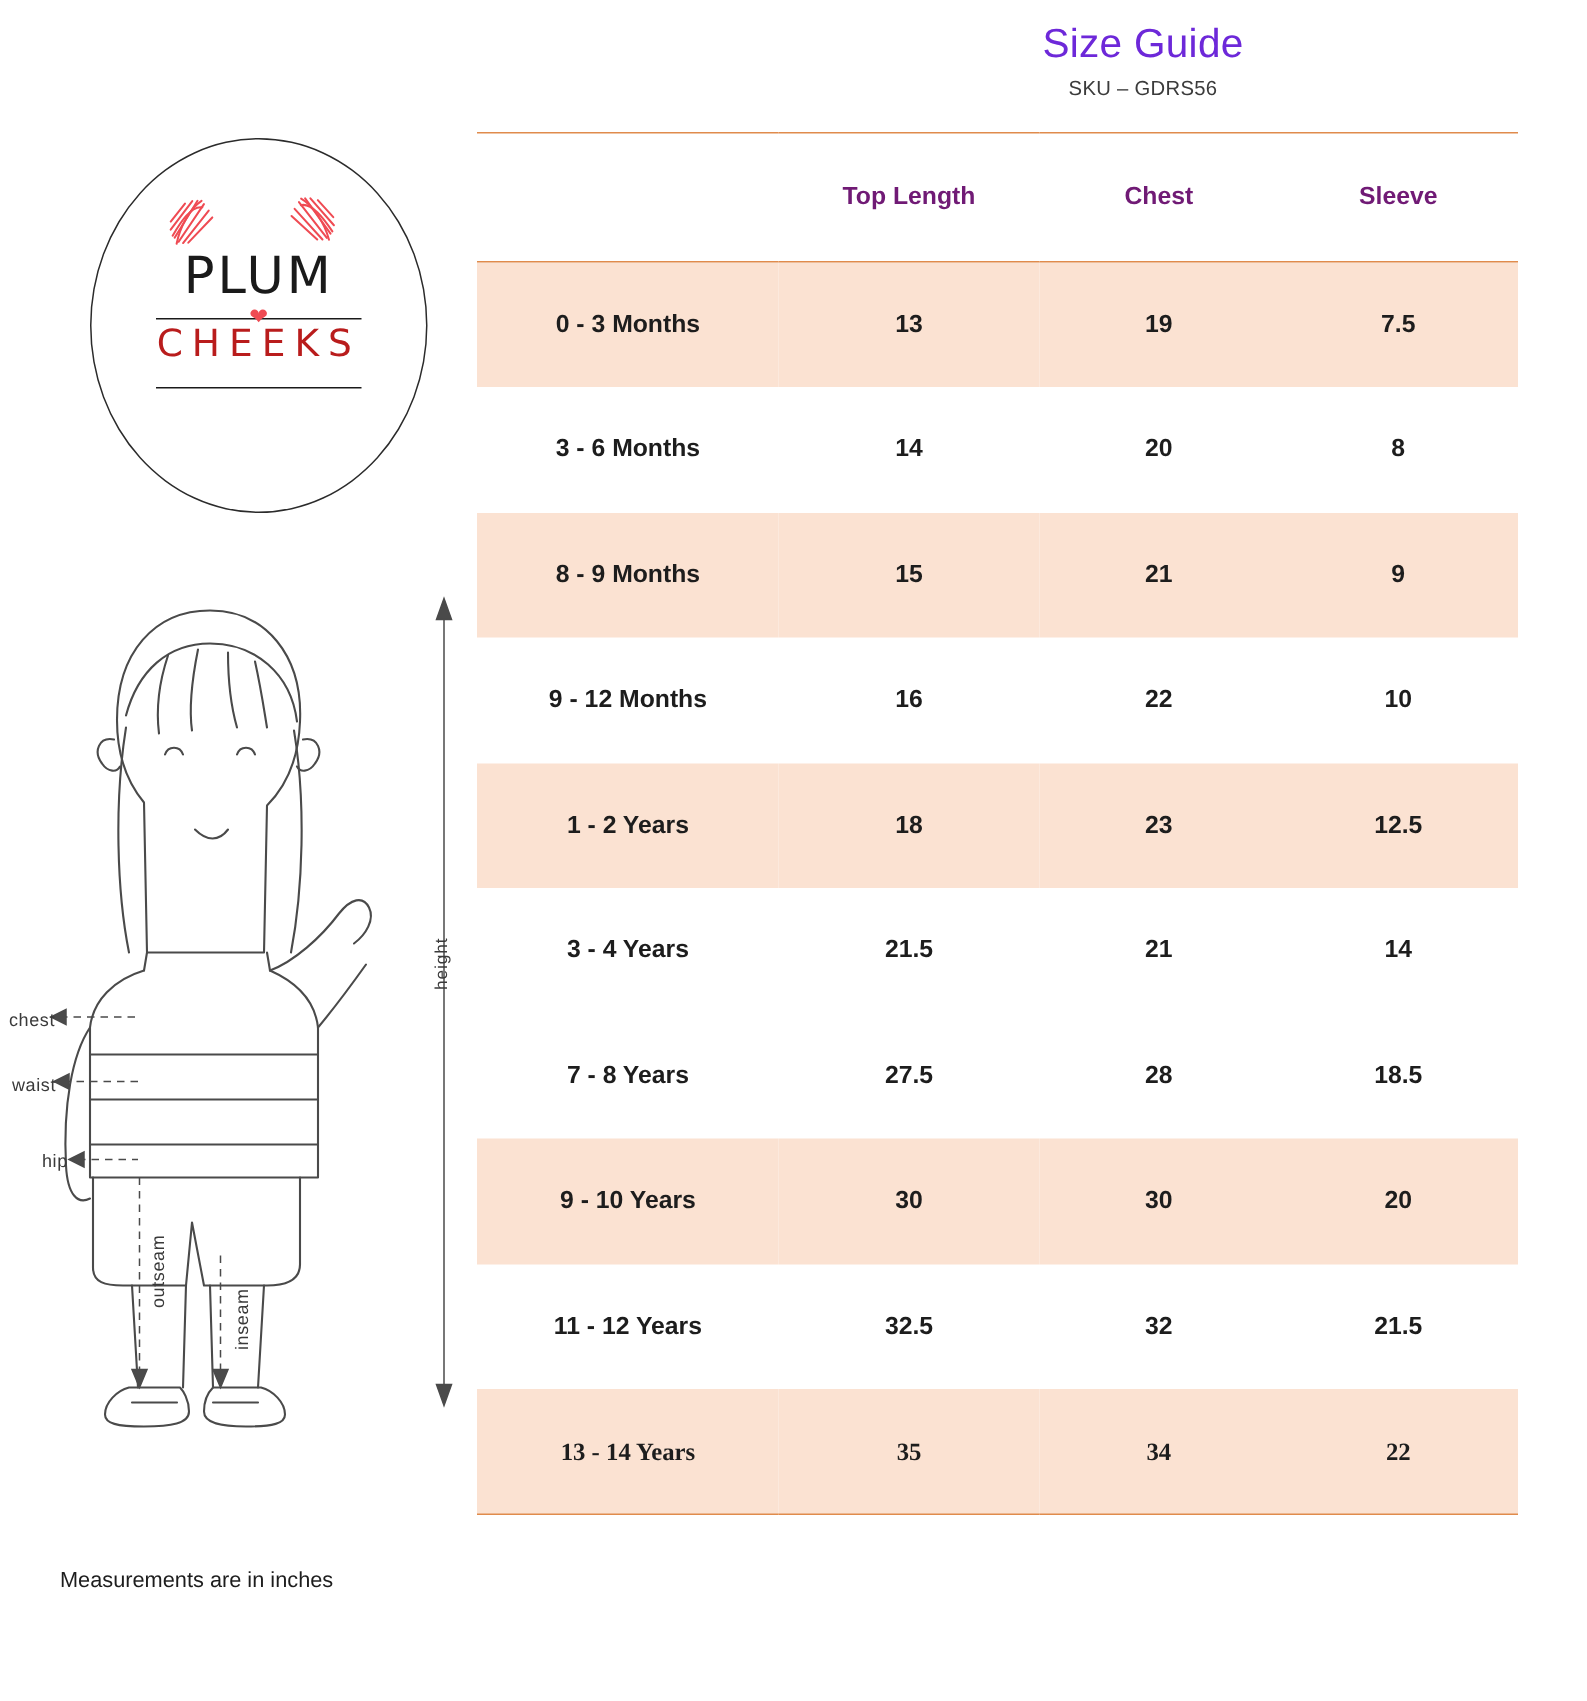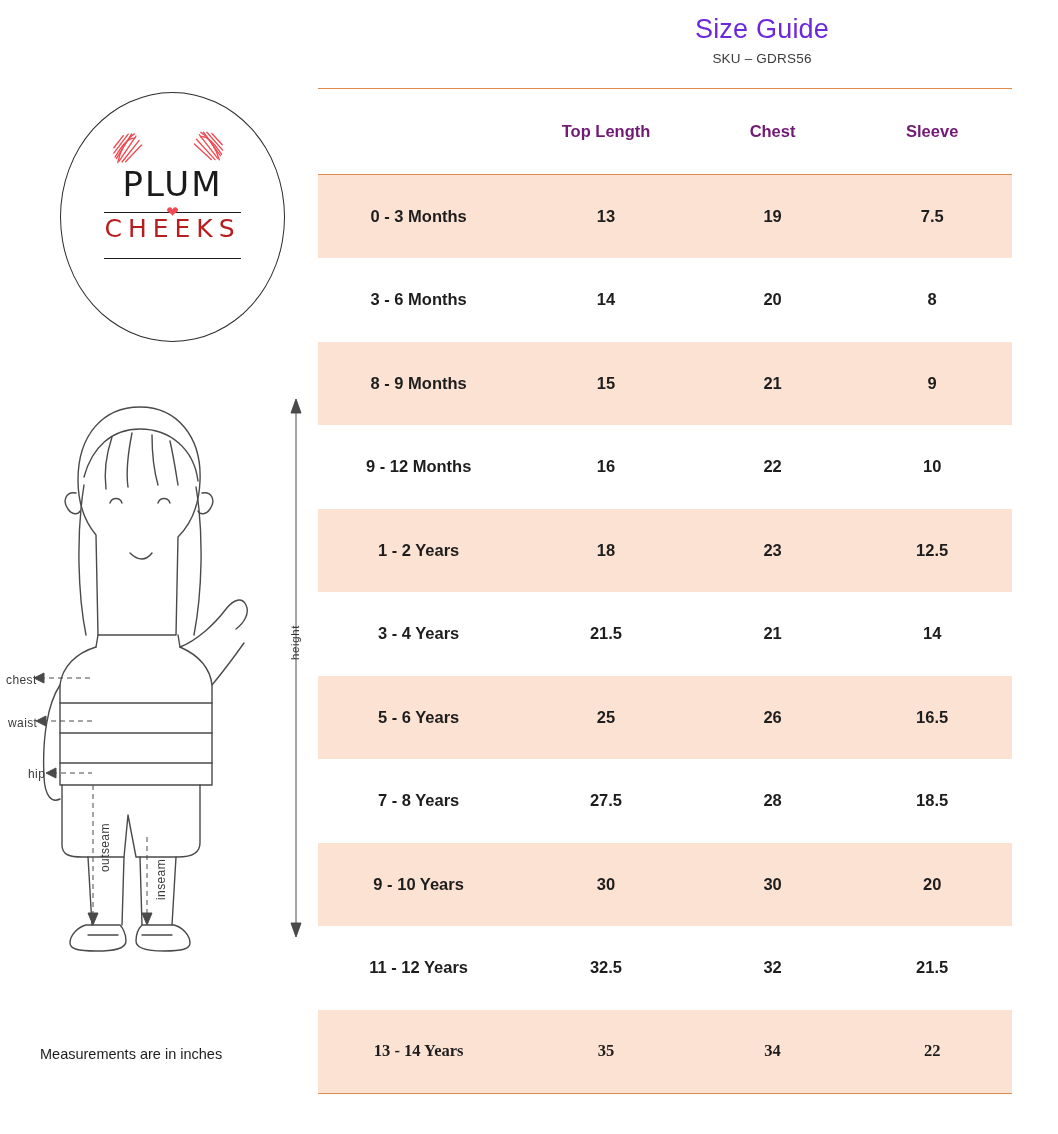--- a/index.html
+++ b/index.html
@@ -375,26 +375,20 @@
             <td>18</td>
             <td>23</td>
             <td>12.5</td>
           </tr>
           <tr class="">
             <td class="label-cell">3 - 4 Years</td>
             <td>21.5</td>
             <td>21</td>
             <td>14</td>
           </tr>
-          <tr class="shaded">
-            <td class="label-cell">5 - 6 Years</td>
-            <td>25</td>
-            <td>26</td>
-            <td>16.5</td>
-          </tr>
           <tr class="">
             <td class="label-cell">7 - 8 Years</td>
             <td>27.5</td>
             <td>28</td>
             <td>18.5</td>
           </tr>
           <tr class="shaded">
             <td class="label-cell">9 - 10 Years</td>
             <td>30</td>
             <td>30</td>

